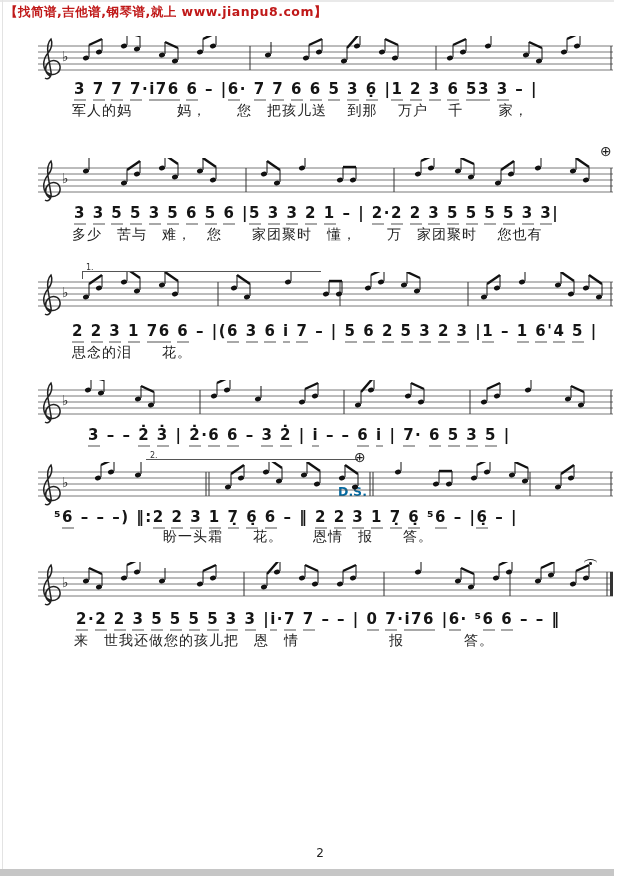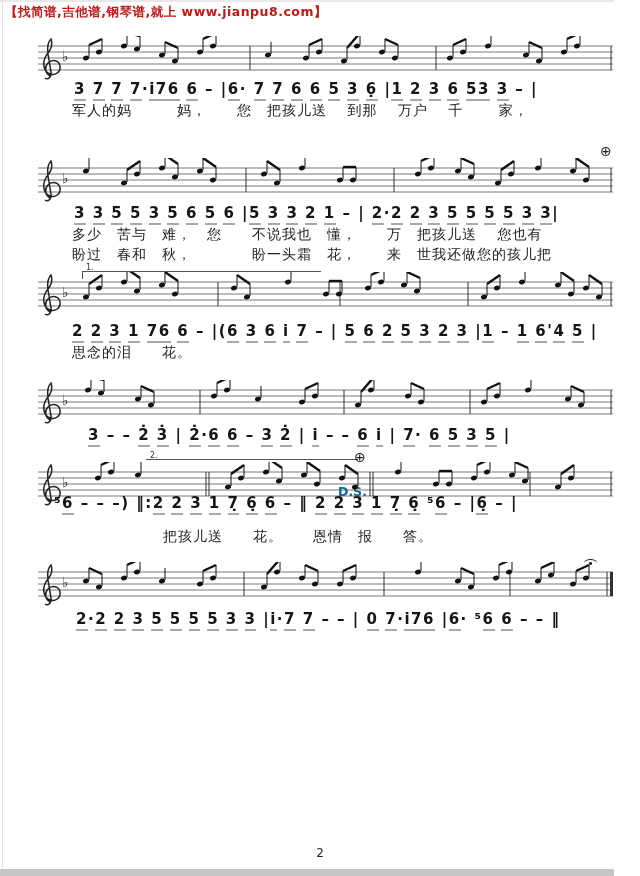--- a/index.html
+++ b/index.html
@@ -26,21 +26,21 @@
   .sys-1{top:158px;height:115px}
   .sys-2{top:272px;height:108px}
   .sys-3{top:380px;height:82px}
   .sys-4{top:462px;height:100px}
   .sys-5{top:562px;height:100px}
 
   .sys-0 .lyric.l0{top:66px}.sys-0 .lyric.l1{top:86px}
   .sys-1 .jianpu{top:46px}.sys-1 .lyric.l0{top:68px}.sys-1 .lyric.l1{top:88px}
   .sys-2 .jianpu{top:50px;left:34px}.sys-2 .lyric.l0{top:72px}
   .sys-3 .jianpu{top:46px;left:50px}
-  .sys-4 .jianpu{top:32px;left:16px}.sys-4 .lyric.l0{top:66px;left:125px}
+  .sys-4 .jianpu{top:46px;left:16px}.sys-4 .lyric.l0{top:66px;left:125px}
   .sys-5 .jianpu{top:48px;left:38px}.sys-5 .lyric.l0{top:70px;left:36px}
 
   .coda{position:absolute;font:14px "DejaVu Sans",sans-serif;color:#222;}
   .coda-1{left:600px;top:143px;}
   .coda-2{left:354px;top:449px;}
   .ds-label{position:absolute;left:338px;top:484px;font:bold 12.5px "DejaVu Sans",sans-serif;color:#0369a1;}
   .volta{position:absolute;border-top:1px solid #555;border-left:1px solid #555;height:7px;}
   .volta-1{left:82px;top:271px;width:238px;}
   .volta-2{left:146px;top:459px;width:212px;border-left:none;}
   .volta-label{position:absolute;font:8px "DejaVu Sans",sans-serif;color:#333;}
@@ -198,22 +198,21 @@
         <line x1="463" y1="12" x2="476" y2="3" stroke="#111" stroke-width="2.4"></line>
         <ellipse cx="500" cy="10" rx="3.1" ry="2.3" fill="#111" transform="rotate(-15 500 10)"></ellipse>
         <line x1="503" y1="9" x2="503" y2="-3" stroke="#111" stroke-width="1"></line>
         <ellipse cx="535" cy="13" rx="3.1" ry="2.3" fill="#111" transform="rotate(-15 535 13)"></ellipse>
         <line x1="538" y1="12" x2="538" y2="0" stroke="#111" stroke-width="1"></line>
         <ellipse cx="548" cy="22" rx="3.1" ry="2.3" fill="#111" transform="rotate(-15 548 22)"></ellipse>
         <line x1="551" y1="21" x2="551" y2="9" stroke="#111" stroke-width="1"></line>
         <line x1="538" y1="0" x2="551" y2="9" stroke="#111" stroke-width="2.4"></line>
       </svg>
     <div class="jianpu"><span class="jp-num">3</span><span> </span><span class="jp-num">3</span><span> </span><span class="jp-num">5</span><span> </span><span class="jp-num">5</span><span> </span><span class="jp-num">3</span><span> </span><span class="jp-num">5</span><span> </span><span class="jp-num">6</span><span> </span><span class="jp-num">5</span><span> </span><span class="jp-num">6</span><span> </span><span>|</span><span class="jp-num">5</span><span> </span><span class="jp-num">3</span><span> </span><span class="jp-num">3</span><span> </span><span class="jp-num">2</span><span> </span><span class="jp-num">1</span><span> </span><span>–</span><span> </span><span>|</span><span> </span><span class="jp-num">2</span><span>·</span><span class="jp-num">2</span><span> </span><span class="jp-num">2</span><span> </span><span class="jp-num">3</span><span> </span><span class="jp-num">5</span><span> </span><span class="jp-num">5</span><span> </span><span class="jp-num">5</span><span> </span><span class="jp-num">5</span><span> </span><span class="jp-num">3</span><span> </span><span class="jp-num">3</span><span>|</span></div>
-    <div class="lyric l0">多少　苦与　难，　您　　不说我也　懂，　　万　把孩儿送　 您也有</div>
-    <div class="lyric l1">盼过　春和　秋，　　　　盼一头霜　花，　　来　世我还做您的孩儿把</div>
+    <div class="lyric l0">多少　苦与　难，　您　　家团聚时　懂，　　万　家团聚时　 您也有</div>
   </div>
 
   <div class="volta volta-1"></div>
   <div class="volta-label volta-label-1">1.</div>
   <div class="system sys-2">
     <svg class="staff" viewBox="0 0 578 48">
         <line x1="0" y1="10" x2="575" y2="10" stroke="#555" stroke-width="0.8"></line>
         <line x1="0" y1="16" x2="575" y2="16" stroke="#555" stroke-width="0.8"></line>
         <line x1="0" y1="22" x2="575" y2="22" stroke="#555" stroke-width="0.8"></line>
         <line x1="0" y1="28" x2="575" y2="28" stroke="#555" stroke-width="0.8"></line>
@@ -407,21 +406,21 @@
         <ellipse cx="487" cy="19" rx="3.1" ry="2.3" fill="#111" transform="rotate(-15 487 19)"></ellipse>
         <line x1="490" y1="18" x2="490" y2="6" stroke="#111" stroke-width="1"></line>
         <line x1="477" y1="0" x2="490" y2="6" stroke="#111" stroke-width="2.4"></line>
         <ellipse cx="520" cy="25" rx="3.1" ry="2.3" fill="#111" transform="rotate(-15 520 25)"></ellipse>
         <line x1="523" y1="24" x2="523" y2="12" stroke="#111" stroke-width="1"></line>
         <ellipse cx="533" cy="16" rx="3.1" ry="2.3" fill="#111" transform="rotate(-15 533 16)"></ellipse>
         <line x1="536" y1="15" x2="536" y2="3" stroke="#111" stroke-width="1"></line>
         <line x1="523" y1="12" x2="536" y2="3" stroke="#111" stroke-width="2.4"></line>
       </svg>
     <div class="jianpu"><span>⁵</span><span class="jp-num">6</span><span> </span><span>–</span><span> </span><span>–</span><span> </span><span>–</span><span>)</span><span> </span><span>‖</span><span>:</span><span class="jp-num">2</span><span> </span><span class="jp-num">2</span><span> </span><span class="jp-num">3</span><span> </span><span class="jp-num">1</span><span> </span><span class="jp-num">7̣</span><span> </span><span class="jp-num">6̣</span><span> </span><span class="jp-num">6</span><span> </span><span>–</span><span> </span><span>‖</span><span> </span><span class="jp-num">2</span><span> </span><span class="jp-num">2</span><span> </span><span class="jp-num">3</span><span> </span><span class="jp-num">1</span><span> </span><span class="jp-num">7̣</span><span> </span><span class="jp-num">6̣</span><span> </span><span>⁵</span><span class="jp-num">6</span><span> </span><span>–</span><span> </span><span>|</span><span class="jp-num">6̣</span><span> </span><span>–</span><span> </span><span>|</span></div>
-    <div class="lyric l0">把孩儿送　　花。　　恩情　报　　答。</div>
+    <div class="lyric l0">盼一头霜　　花。　　恩情　报　　答。</div>
   </div>
 
   <div class="fermata"></div>
   <div class="system sys-5">
     <svg class="staff" viewBox="0 0 578 48">
         <line x1="0" y1="10" x2="575" y2="10" stroke="#555" stroke-width="0.8"></line>
         <line x1="0" y1="16" x2="575" y2="16" stroke="#555" stroke-width="0.8"></line>
         <line x1="0" y1="22" x2="575" y2="22" stroke="#555" stroke-width="0.8"></line>
         <line x1="0" y1="28" x2="575" y2="28" stroke="#555" stroke-width="0.8"></line>
         <line x1="0" y1="34" x2="575" y2="34" stroke="#555" stroke-width="0.8"></line>
@@ -481,16 +480,17 @@
         <ellipse cx="513" cy="13" rx="3.1" ry="2.3" fill="#111" transform="rotate(-15 513 13)"></ellipse>
         <line x1="516" y1="12" x2="516" y2="0" stroke="#111" stroke-width="1"></line>
         <line x1="503" y1="6" x2="516" y2="0" stroke="#111" stroke-width="2.4"></line>
         <ellipse cx="535" cy="22" rx="3.1" ry="2.3" fill="#111" transform="rotate(-15 535 22)"></ellipse>
         <line x1="538" y1="21" x2="538" y2="9" stroke="#111" stroke-width="1"></line>
         <ellipse cx="548" cy="16" rx="3.1" ry="2.3" fill="#111" transform="rotate(-15 548 16)"></ellipse>
         <line x1="551" y1="15" x2="551" y2="3" stroke="#111" stroke-width="1"></line>
         <line x1="538" y1="9" x2="551" y2="3" stroke="#111" stroke-width="2.4"></line>
       </svg>
     <div class="jianpu"><span class="jp-num">2</span><span>·</span><span class="jp-num">2</span><span> </span><span class="jp-num">2</span><span> </span><span class="jp-num">3</span><span> </span><span class="jp-num">5</span><span> </span><span class="jp-num">5</span><span> </span><span class="jp-num">5</span><span> </span><span class="jp-num">5</span><span> </span><span class="jp-num">3</span><span> </span><span class="jp-num">3</span><span> </span><span>|</span><span class="jp-num">i</span><span>·</span><span class="jp-num">7</span><span> </span><span class="jp-num">7</span><span> </span><span>–</span><span> </span><span>–</span><span> </span><span>|</span><span> </span><span class="jp-num">0</span><span> </span><span class="jp-num">7</span><span>·</span><span class="jp-num">i</span><span class="jp-num">7</span><span class="jp-num">6</span><span> </span><span>|</span><span class="jp-num">6</span><span>·</span><span> </span><span>⁵</span><span class="jp-num">6</span><span> </span><span class="jp-num">6</span><span> </span><span>–</span><span> </span><span>–</span><span> </span><span>‖</span></div>
+    <div class="lyric l0">来　世我还做您的孩儿把　恩　情　　　　　　报　　　　答。</div>
   </div>
 
   <div class="pagenum">2</div>
 </div>
 
 </body></html>

